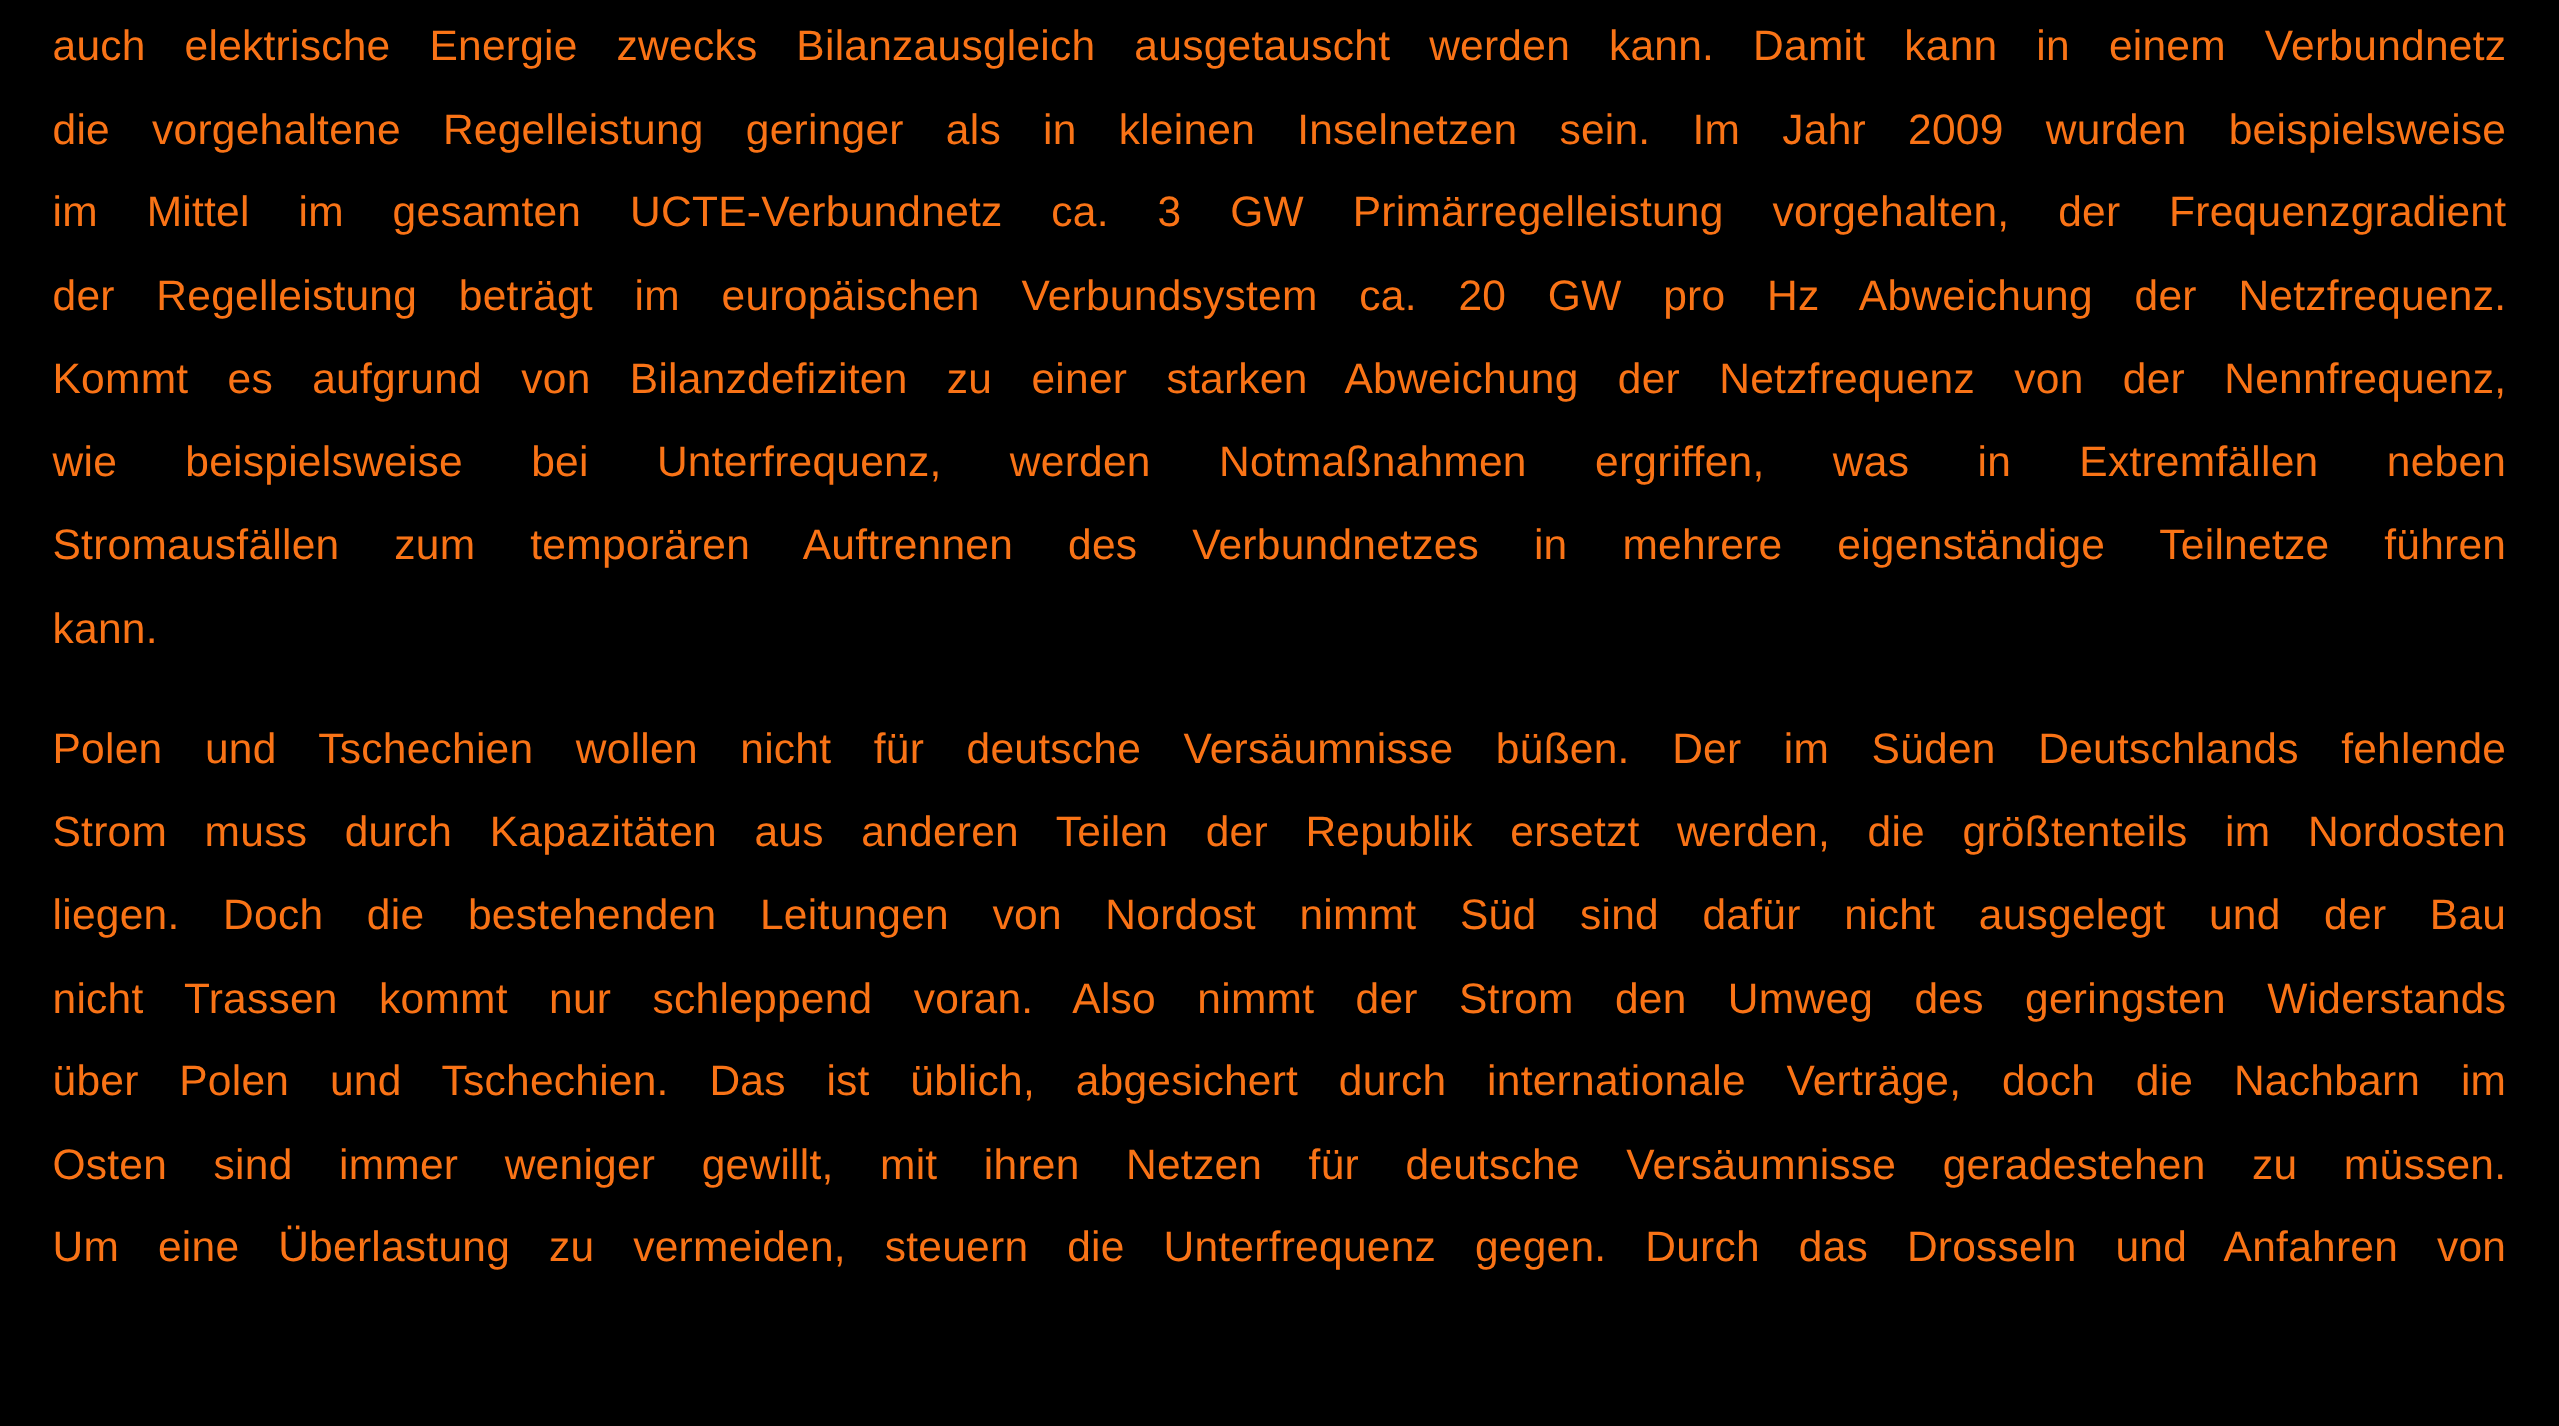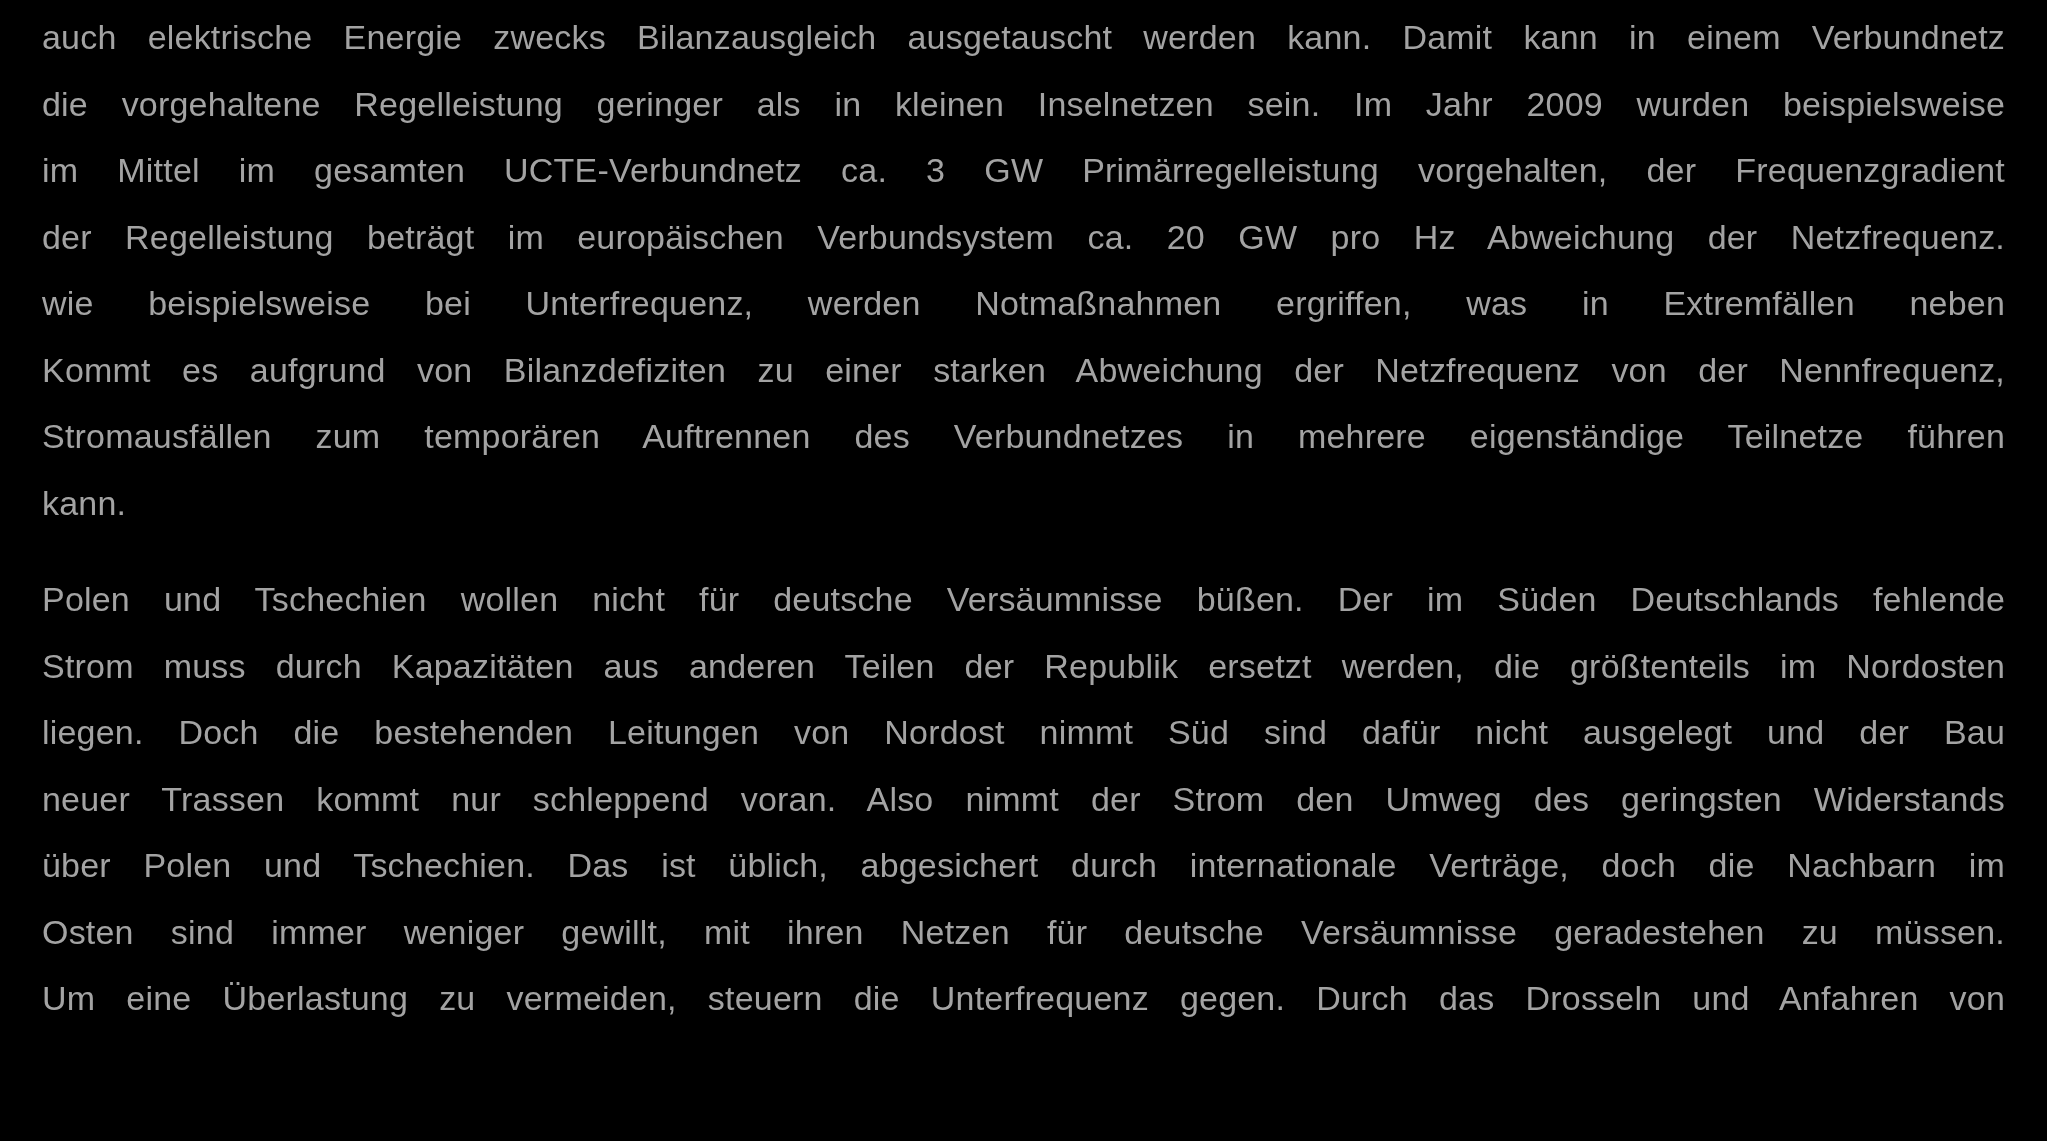--- a/index.html
+++ b/index.html
@@ -19,49 +19,49 @@
     height: 1141px;
     padding: 4px 42px 0 42px;
     background: #000000;
   }
   .paragraph {
     margin: 0 0 30px 0;
   }
   .line {
     font-size: 34px;
     line-height: 66.5px;
-    color: #a3a3a3;
+    color: #f97316;
     text-align: justify;
     text-align-last: justify;
     letter-spacing: 0.2px;
     word-spacing: 1px;
   }
   .line.flush-left {
     text-align: center;
     text-align-last: left;
   }
 </style>
 </head>
 <body>
 
 <div class="reader-page">
   <div>
       <div class="paragraph">
         <div class="line">auch elektrische Energie zwecks Bilanzausgleich ausgetauscht werden kann. Damit kann in einem Verbundnetz</div>
         <div class="line">die vorgehaltene Regelleistung geringer als in kleinen Inselnetzen sein. Im Jahr 2009 wurden beispielsweise</div>
         <div class="line">im Mittel im gesamten UCTE-Verbundnetz ca. 3 GW Primärregelleistung vorgehalten, der Frequenzgradient</div>
         <div class="line">der Regelleistung beträgt im europäischen Verbundsystem ca. 20 GW pro Hz Abweichung der Netzfrequenz.</div>
+        <div class="line">Kommt es aufgrund von Bilanzdefiziten zu einer starken Abweichung der Netzfrequenz von der Nennfrequenz,</div>
         <div class="line">wie beispielsweise bei Unterfrequenz, werden Notmaßnahmen ergriffen, was in Extremfällen neben</div>
-        <div class="line">Kommt es aufgrund von Bilanzdefiziten zu einer starken Abweichung der Netzfrequenz von der Nennfrequenz,</div>
         <div class="line">Stromausfällen zum temporären Auftrennen des Verbundnetzes in mehrere eigenständige Teilnetze führen</div>
         <div class="line flush-left">kann.</div>
       </div>
       <div class="paragraph">
         <div class="line">Polen und Tschechien wollen nicht für deutsche Versäumnisse büßen. Der im Süden Deutschlands fehlende</div>
         <div class="line">Strom muss durch Kapazitäten aus anderen Teilen der Republik ersetzt werden, die größtenteils im Nordosten</div>
         <div class="line">liegen. Doch die bestehenden Leitungen von Nordost nimmt Süd sind dafür nicht ausgelegt und der Bau</div>
-        <div class="line">neuer Trassen kommt nur schleppend voran. Also nimmt der Strom den Umweg des geringsten Widerstands</div>
+        <div class="line">nicht Trassen kommt nur schleppend voran. Also nimmt der Strom den Umweg des geringsten Widerstands</div>
         <div class="line">über Polen und Tschechien. Das ist üblich, abgesichert durch internationale Verträge, doch die Nachbarn im</div>
         <div class="line">Osten sind immer weniger gewillt, mit ihren Netzen für deutsche Versäumnisse geradestehen zu müssen.</div>
         <div class="line">Um eine Überlastung zu vermeiden, steuern die Unterfrequenz gegen. Durch das Drosseln und Anfahren von</div>
       </div>
     </div>
 </div>
 
 </body></html>

